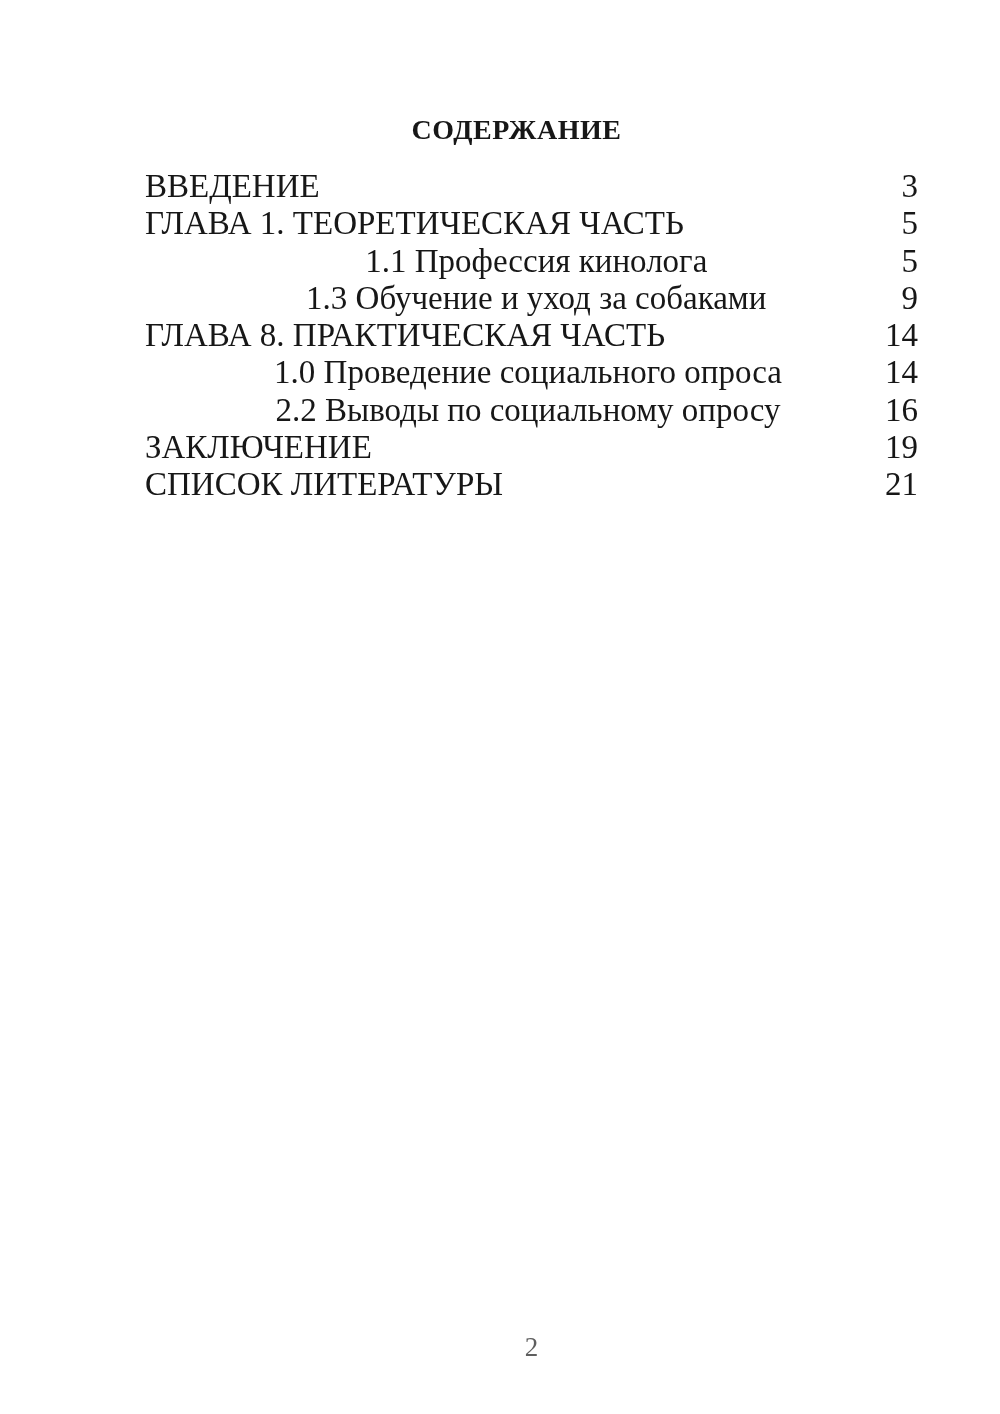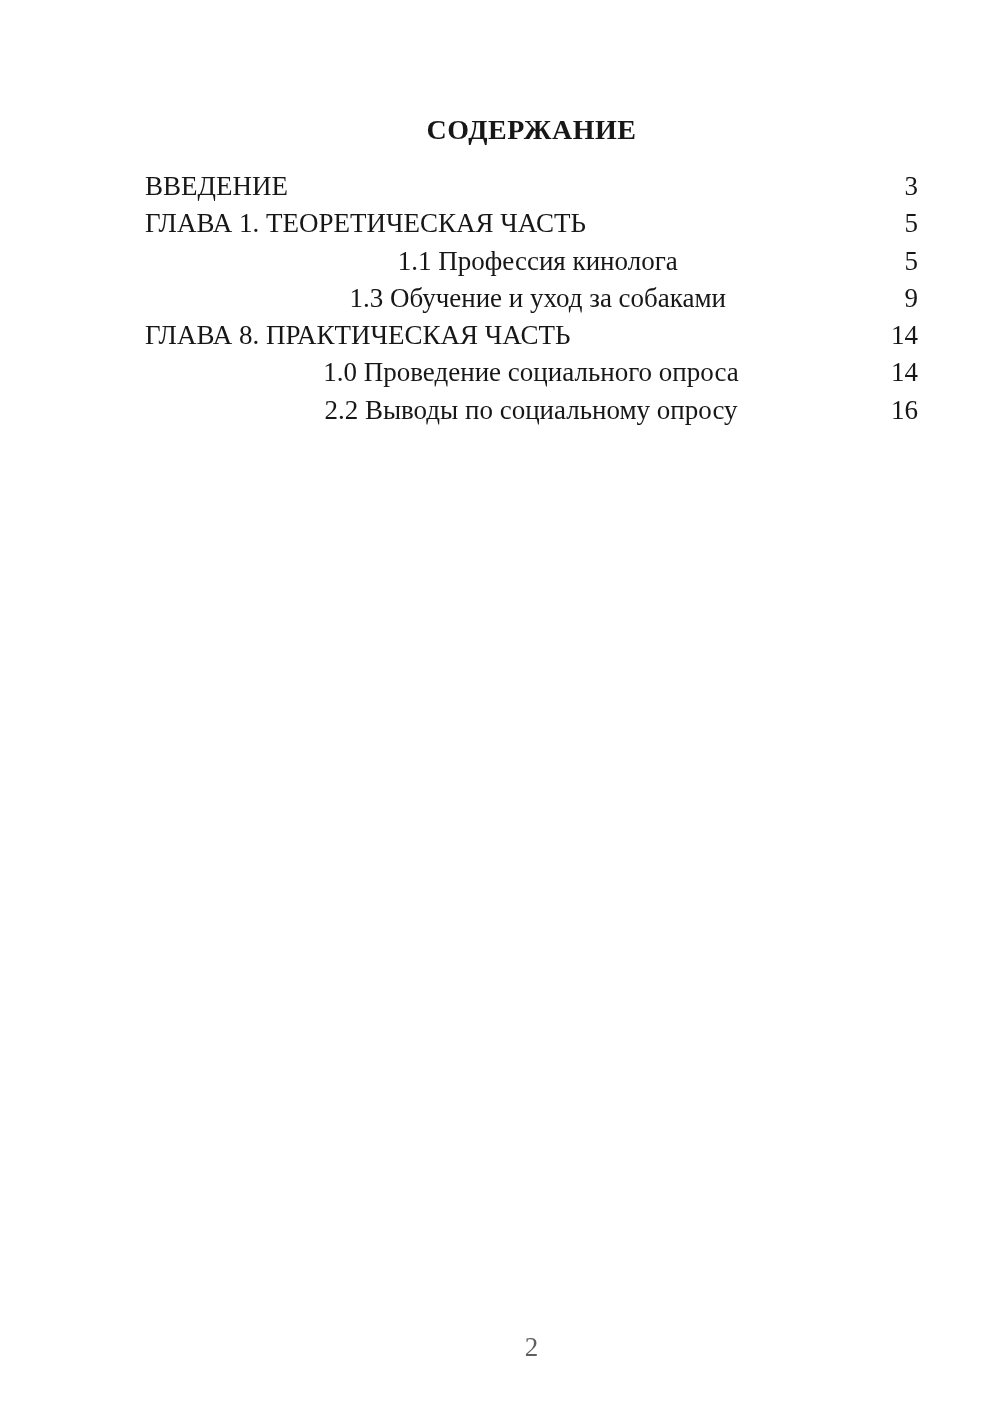--- a/index.html
+++ b/index.html
@@ -13,35 +13,35 @@
     width: 1000px;
     height: 1414px;
     background: #ffffff;
     overflow: hidden;
     font-family: "Liberation Serif", "DejaVu Serif", serif;
     color: #171717;
   }
   .toc-title {
     position: absolute;
     top: 92px;
-    left: 145px;
+    left: 130px;
     width: 773px;
     text-align: center;
     font-size: 28px;
     font-weight: bold;
     line-height: 37px;
     letter-spacing: 0.5px;
     white-space: nowrap;
   }
   .toc-list {
     position: absolute;
     top: 168px;
     left: 145px;
     width: 773px;
-    font-size: 27px;
+    font-size: 33px;
     line-height: 37.3px;
   }
   .toc-row {
     display: flex;
     justify-content: space-between;
     align-items: baseline;
     white-space: nowrap;
   }
   .toc-row .toc-label {
     flex: 1 1 auto;
@@ -105,18 +105,26 @@
     <div class="toc-row indent">
       <span class="toc-label">1.0 Проведение социального опроса</span>
       <span class="toc-page">14</span>
     </div>
 
     <div class="toc-row indent">
       <span class="toc-label">2.2 Выводы по социальному опросу</span>
       <span class="toc-page">16</span>
     </div>
 
+    <div class="toc-row">
+      <span class="toc-label">ЗАКЛЮЧЕНИЕ</span>
+      <span class="toc-page">19</span>
+    </div>
 
+    <div class="toc-row">
+      <span class="toc-label">СПИСОК ЛИТЕРАТУРЫ</span>
+      <span class="toc-page">21</span>
+    </div>
   </div>
 
   <div class="page-footer">2</div>
 
 </div>
 
 </body></html>

